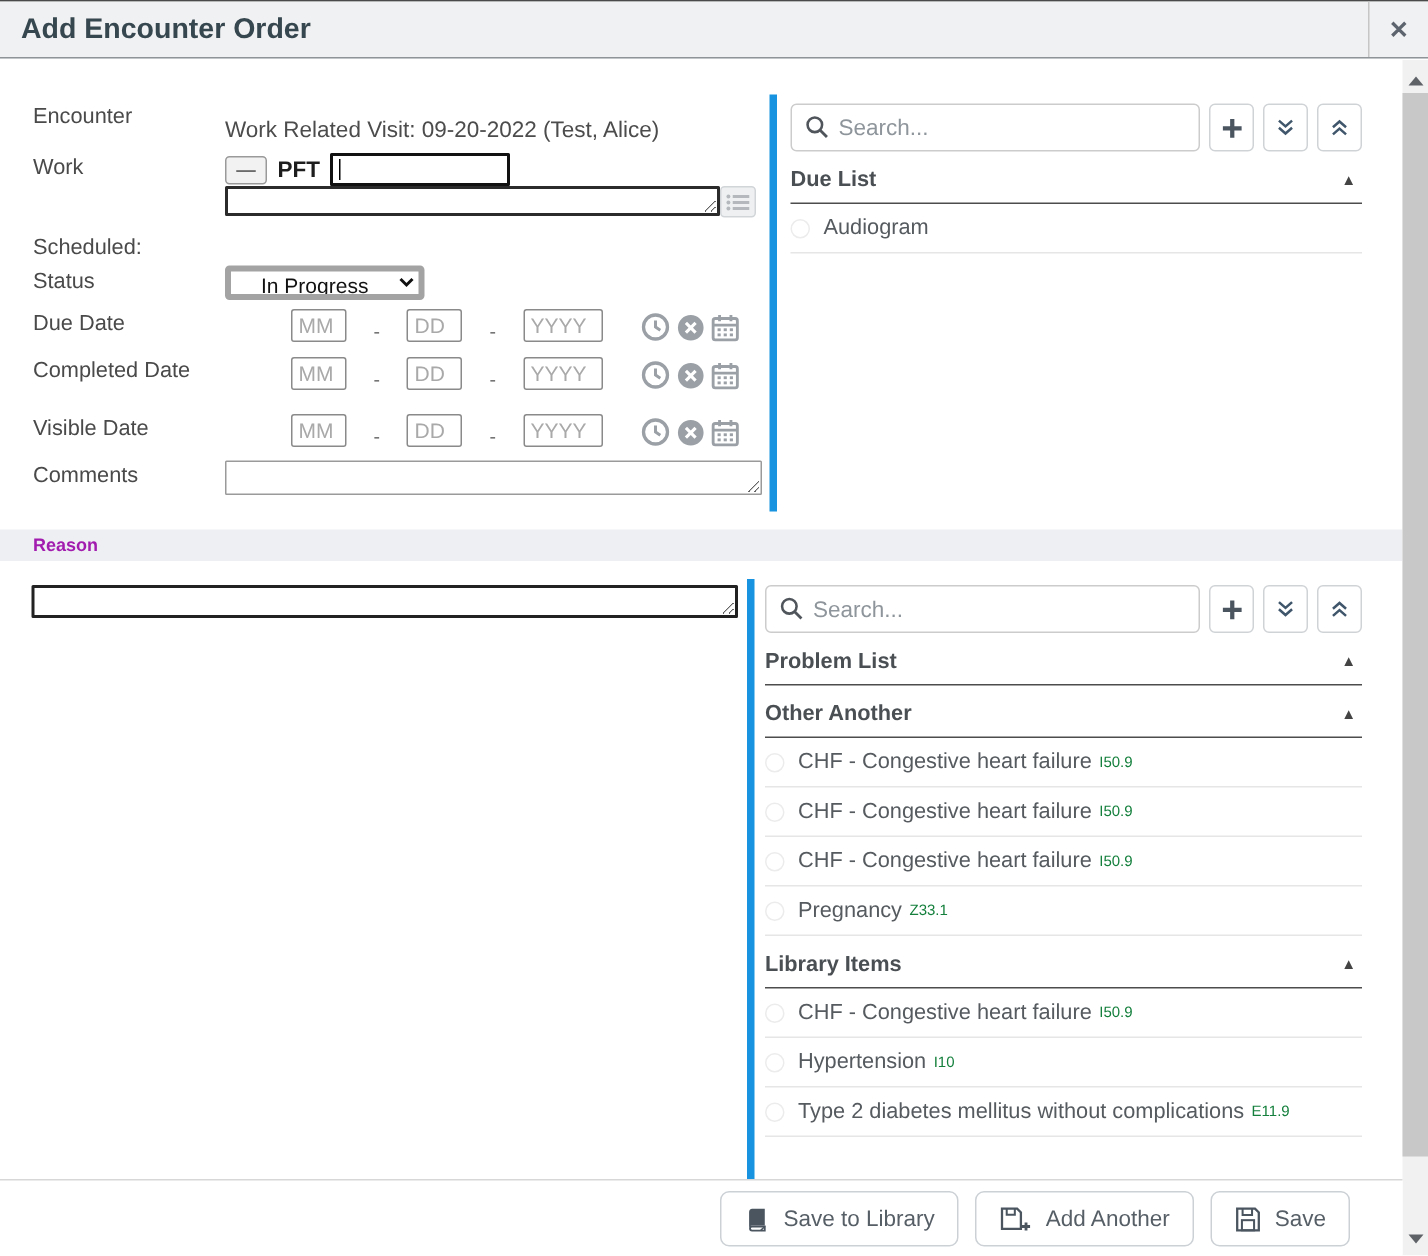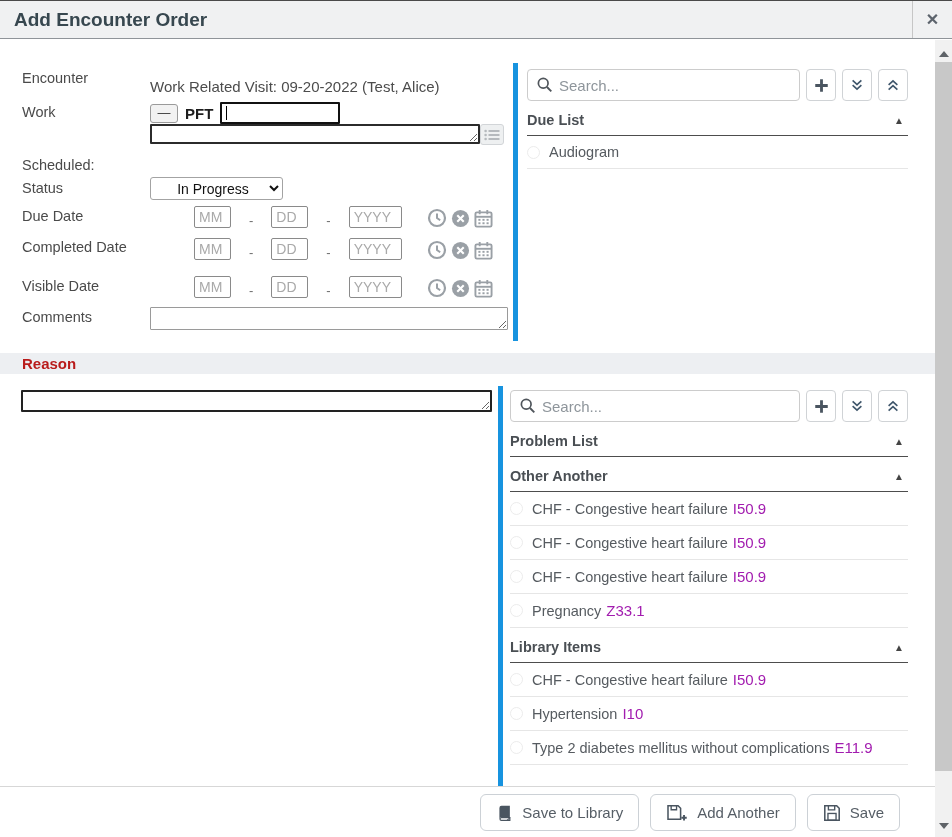--- a/index.html
+++ b/index.html
@@ -29,22 +29,22 @@
   .order-search { width:120px; height:22px; border:2px solid #111; border-radius:1px; outline:none;
                   font-size:14px; padding:0 4px; }
   .order-secondary { position:absolute; left:128px; top:63px; width:330px; height:20px;
                      border:2px solid #2b2b2b; border-radius:1px; resize:both; overflow:hidden;
                      font-size:13px; outline:none; }
   .listicon-btn { position:absolute; left:458px; top:63px; width:24px; height:21px; background:#eef0f1;
                   border:1px solid #d2d5d8; border-radius:3px; display:flex; align-items:center;
                   justify-content:center; cursor:pointer; }
 
   .status-select { position:absolute; left:128px; top:116px; width:133px; height:23px; font-size:14px;
-                   font-family:"Liberation Sans",sans-serif; color:#111; border:1px solid #a3a3a3;
-                   border-radius:3px; background:#fff; padding-left:5px;text-align:center; }
+                   font-family:"Liberation Sans",sans-serif; color:#111; border:4px solid #a3a3a3;
+                   border-radius:3px; background:#fff; padding-left:16px; }
 
   .dategroup { position:absolute; left:128px; display:flex; align-items:flex-end; gap:18px;padding-left:44px; }
   .din { height:22px; border:1px solid #8a8a8a; border-radius:2px; font-size:14px; padding:0 4px;
          color:#333; outline:none; }
   .din::placeholder { color:#a9a9a9; }
   .din.mm, .din.dd { width:37px; }
   .din.yyyy { width:53px; }
   .dsep { color:#6d6d6d; font-size:13px; }
   .dico { display:flex; align-items:center; gap:4px; margin-left:7px; }
   .dico svg { cursor:pointer; }
@@ -75,26 +75,26 @@
 
   .sect-header { display:flex; align-items:center; justify-content:space-between; margin-top:11px;
                  padding-bottom:7px; border-bottom:1px solid #4d4d4d; cursor:pointer; }
   .sect-title { font-size:14.5px; font-weight:bold; color:#4a4f54; }
   .sect-arrow { font-size:10px; color:#444; padding-right:4px; }
 
   .pitem { display:flex; align-items:center; gap:9px; padding:8px 0; border-bottom:1px solid #e6e6e6;
            cursor:pointer; }
   .radio { flex:0 0 auto; width:13px; height:13px; border:1.5px solid #ececec; border-radius:50%; }
   .pitem-label { font-size:14.5px; color:#565b60; white-space:nowrap; }
-  .pitem-code { font-size:15px; color:#a21caf; white-space:nowrap; margin-left:-4px; }
+  .pitem-code { font-size:10px; color:#15803d; white-space:nowrap; margin-left:-4px; }
 
   
   .reason-bar { position:absolute; left:0; top:352px; width:935px; height:21px; background:#edeff2; }
-  .reason-title { position:absolute; left:22px; top:0; line-height:21px; font-size:15px; font-weight:bold;
-                  color:#b91c1c; }
+  .reason-title { position:absolute; left:22px; top:0; line-height:21px; font-size:12px; font-weight:bold;
+                  color:#a21caf; }
   .reason-input { position:absolute; left:21px; top:389px; width:471px; height:22px;
                   border:2px solid #222; border-radius:1px; resize:both; overflow:hidden;
                   font-size:13px; outline:none; }
 
   
   .footer { position:absolute; left:0; top:785px; width:935px; height:52px; background:#fff;
             border-top:1px solid #d7d7d7; display:flex; align-items:center; justify-content:flex-end;
             gap:11px; padding-right:35px; z-index:6; }
   .fbtn { height:37px; display:flex; align-items:center; gap:9px; padding:0 15px; background:#fff;
           border:1px solid #ccd1d6; border-radius:6px; font-size:15px; color:#565e66; cursor:pointer;

